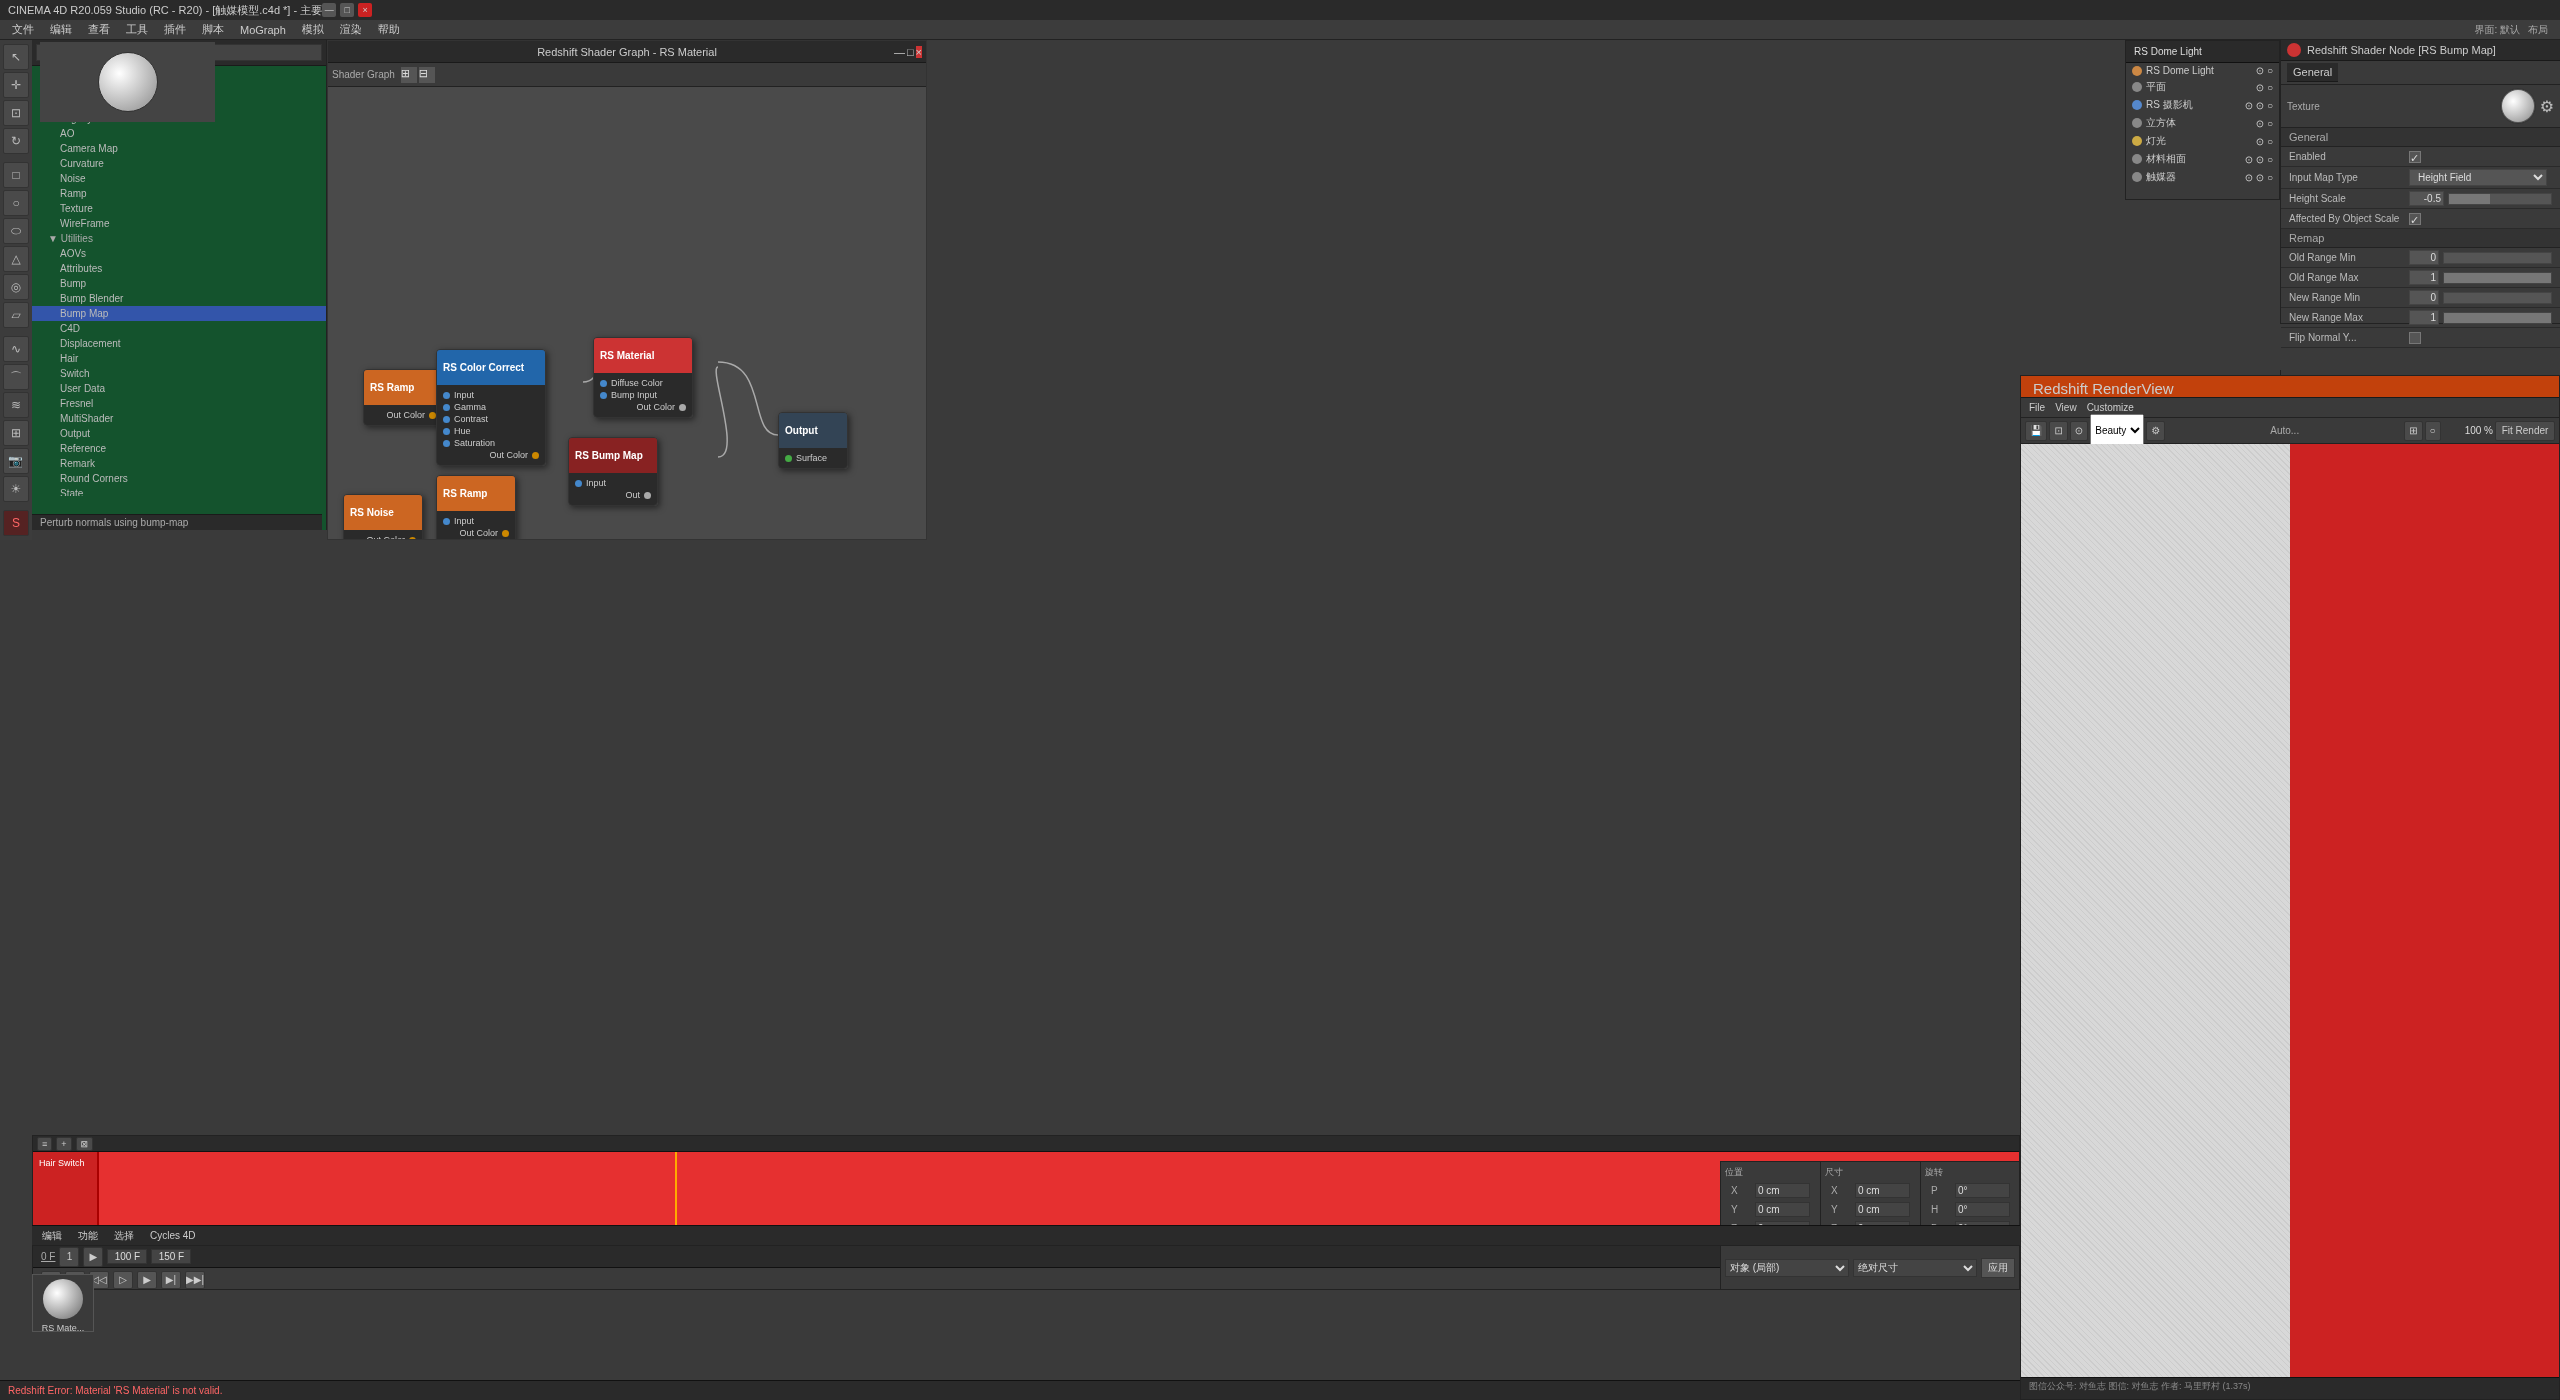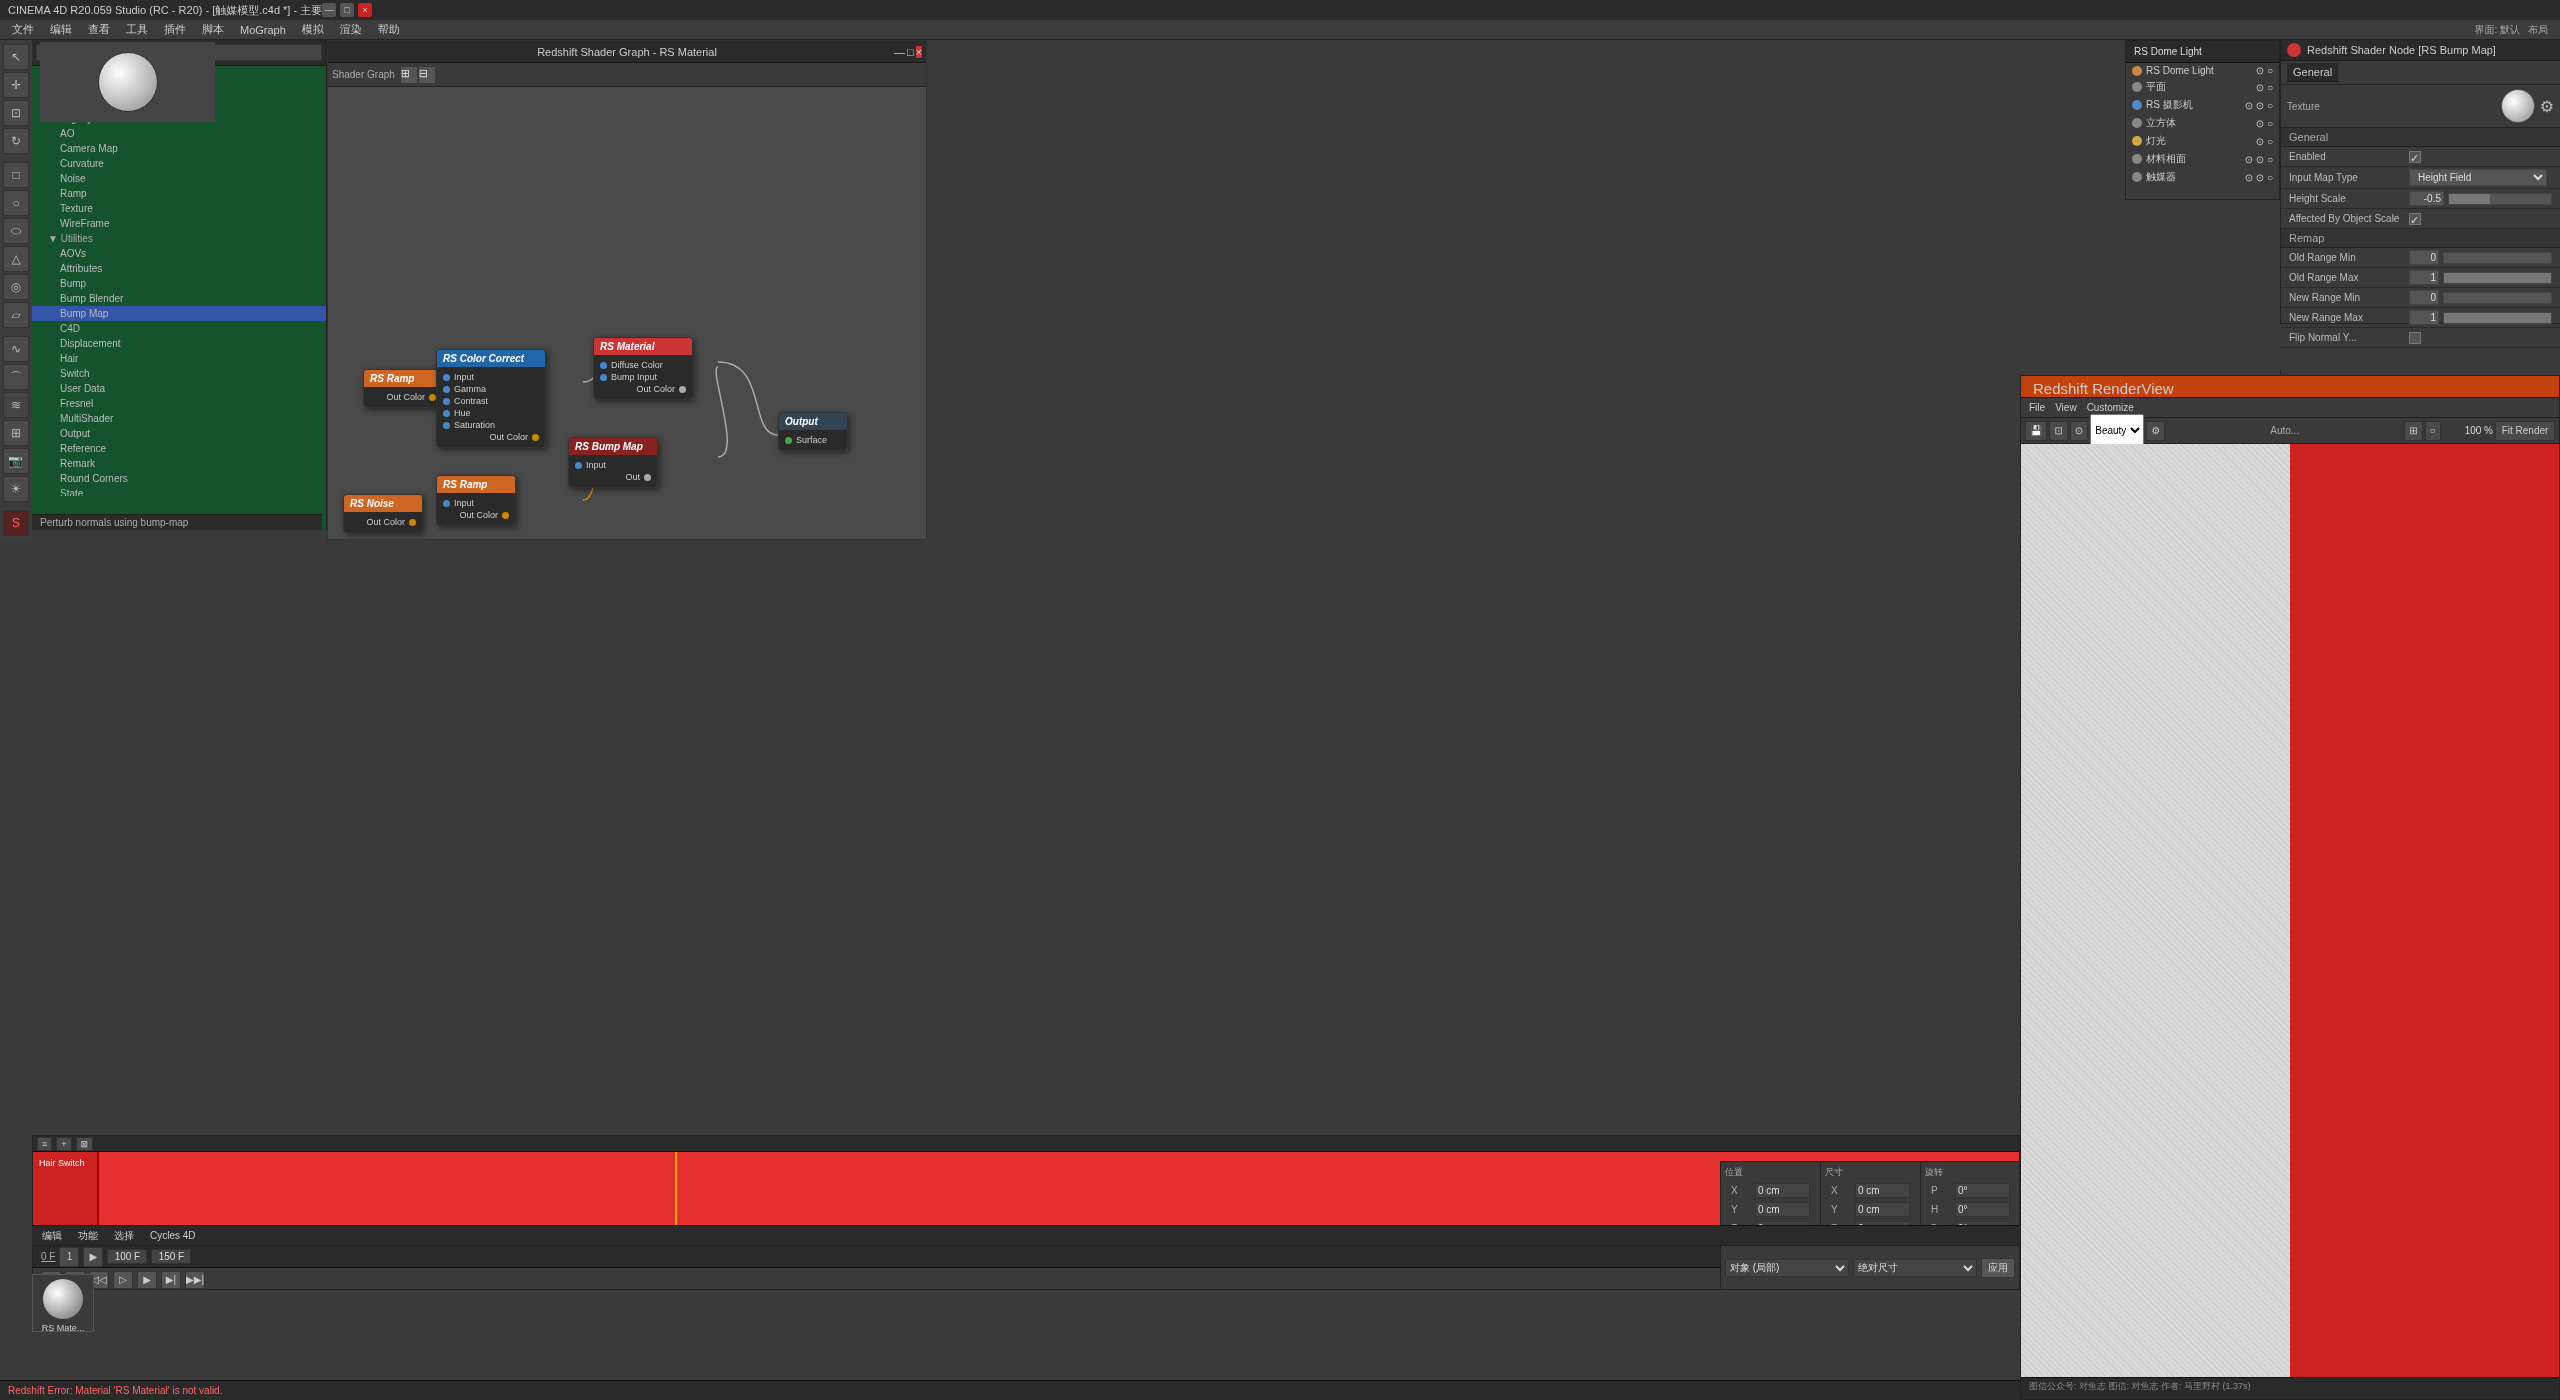--- a/index.html
+++ b/index.html
@@ -214,26 +214,25 @@
     
     .shader-node {
       position: absolute;
       border-radius: 4px;
       border: 1px solid #333;
       font-size: 10px;
       min-width: 100px;
       box-shadow: 2px 2px 6px rgba(0,0,0,0.5);
     }
     .node-header {
-      padding: 3px 6px;
+      padding: 12px 6px;
       border-radius: 3px 3px 0 0;
       font-size: 10px;
       font-weight: bold;
       color: #fff;
-      font-style: italic;
     }
     .node-header.red { background: #cc3333; }
     .node-header.dark-red { background: #882222; }
     .node-header.orange { background: #cc6622; }
     .node-header.teal { background: #2266aa; }
     .node-header.output { background: #334455; }
     .node-body {
       background: #2a2a2a;
       padding: 4px 0;
       border-radius: 0 0 3px 3px;

